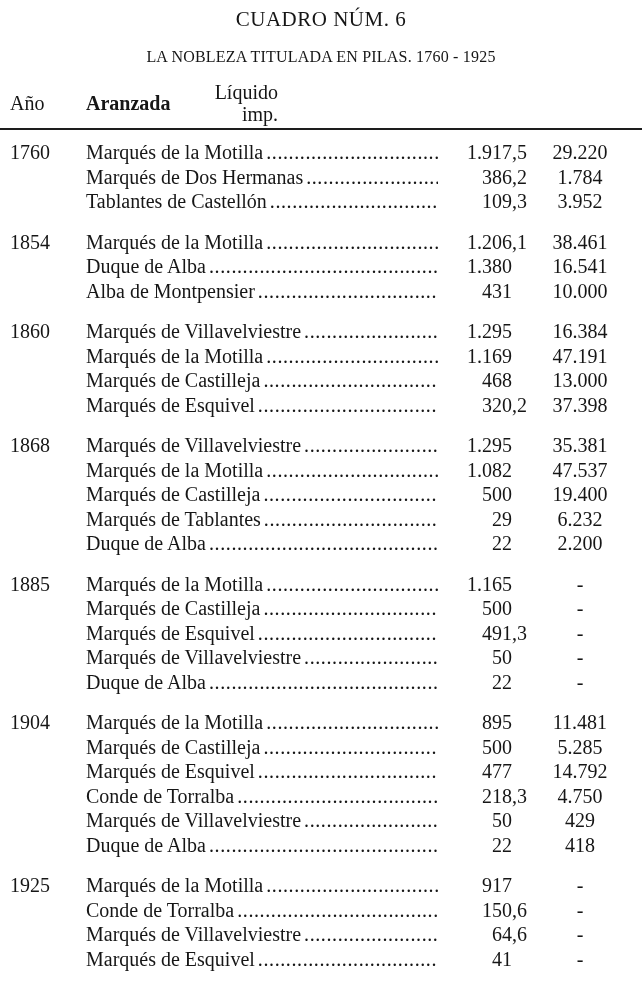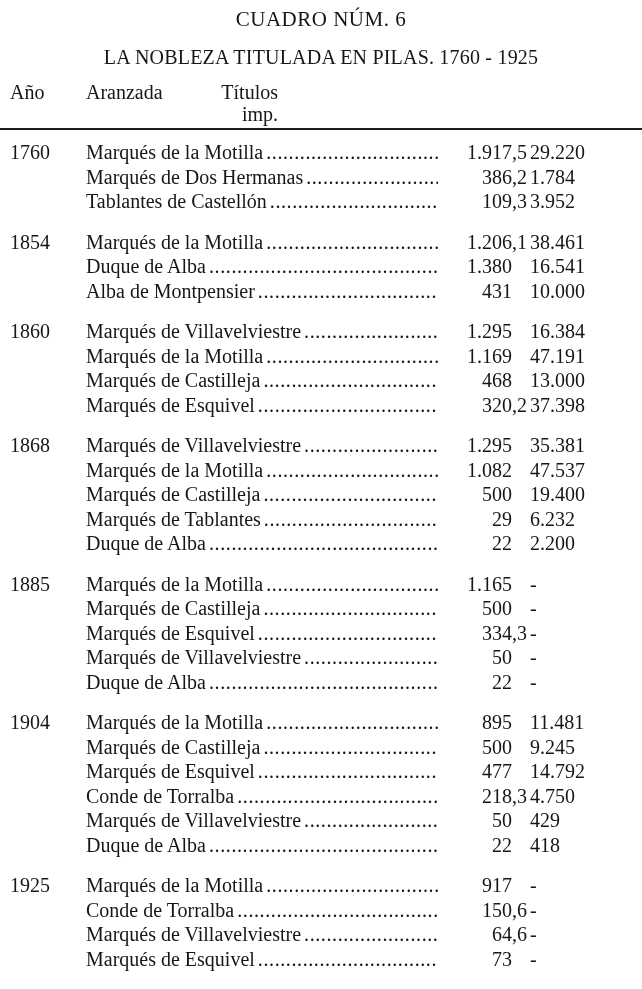--- a/index.html
+++ b/index.html
@@ -6,58 +6,58 @@
   .page{
     width:642px;height:989px;background:#ffffff;color:#161616;
     font-family:"Liberation Serif","DejaVu Serif",serif;
     overflow:hidden;box-sizing:border-box;
   }
   .doc-title{
     text-align:center;font-size:21px;line-height:24px;margin-top:7px;
     letter-spacing:.5px;
   }
   .doc-subtitle{
-    text-align:center;font-size:20px;line-height:24px;margin-top:14px;
+    text-align:center;font-size:16px;line-height:24px;margin-top:14px;
     letter-spacing:.2px;
   }
   .col-headers{
-    display:flex;align-items:flex-start;
+    display:flex;align-items:center;
     padding:0 12px 0 10px;margin-top:12px;
     font-size:20px;line-height:22px;
   }
   .ch-year{width:76px;}
   .ch-titles{flex:1;text-align:center;padding-right:34px;}
-  .ch-aranzada{width:92px;text-align:right;padding-right:16px;box-sizing:border-box;}
+  .ch-aranzada{width:92px;text-align:right;padding-right:16px;box-sizing:border-box;font-weight:bold;}
   .ch-liquido{width:100px;text-align:right;}
   .rule{border-top:2px solid #1d1d1d;margin-top:3px;}
   .tbody{padding:10px 12px 0 10px;}
   .group{margin-bottom:16px;}
   .row{display:flex;font-size:20px;line-height:24.5px;}
   .c-year{width:76px;}
   .c-title{flex:1;display:flex;overflow:hidden;align-items:center;}
   .t-text{white-space:nowrap;}
   .t-dots{flex:1;overflow:hidden;white-space:nowrap;margin-left:3px;letter-spacing:.6px;}
   .c-aranzada{width:92px;display:flex;}
   .a-int{flex:1;text-align:right;}
   .a-dec{width:18px;text-align:left;}
-  .c-liquido{width:100px;text-align:left;}
+  .c-liquido{width:100px;text-align:center;}
 </style>
 </head>
 <body>
 
 <div class="page">
 
   <div class="doc-title">CUADRO NÚM. 6</div>
 
   <div class="doc-subtitle">LA NOBLEZA TITULADA EN PILAS. 1760 - 1925</div>
 
   <div class="col-headers">
     <span class="ch-year">Año</span>
     <span class="ch-aranzada">Aranzada</span>
-    <span class="ch-liquido"><span>Títulos</span><br><span>imp.</span></span>
+    <span class="ch-liquido"><span>Líquido</span><br><span>imp.</span></span>
   </div>
 
   <div class="rule"></div>
 
   <div class="tbody">
       <div class="group">
         <div class="row">
           <span class="c-year">1760</span>
           <span class="c-title">
             <span class="t-text">Marqués de la Motilla</span>
@@ -269,21 +269,21 @@
           </span>
           <span class="c-liquido">-</span>
         </div>
         <div class="row">
           <span class="c-year"></span>
           <span class="c-title">
             <span class="t-text">Marqués de Esquivel</span>
             <span class="t-dots">................................................................................................................................................................</span>
           </span>
           <span class="c-aranzada">
-            <span class="a-int">334</span>
+            <span class="a-int">491</span>
             <span class="a-dec">,3</span>
           </span>
           <span class="c-liquido">-</span>
         </div>
         <div class="row">
           <span class="c-year"></span>
           <span class="c-title">
             <span class="t-text">Marqués de Villavelviestre</span>
             <span class="t-dots">................................................................................................................................................................</span>
           </span>
@@ -322,21 +322,21 @@
         <div class="row">
           <span class="c-year"></span>
           <span class="c-title">
             <span class="t-text">Marqués de Castilleja</span>
             <span class="t-dots">................................................................................................................................................................</span>
           </span>
           <span class="c-aranzada">
             <span class="a-int">500</span>
             <span class="a-dec"></span>
           </span>
-          <span class="c-liquido">9.245</span>
+          <span class="c-liquido">5.285</span>
         </div>
         <div class="row">
           <span class="c-year"></span>
           <span class="c-title">
             <span class="t-text">Marqués de Esquivel</span>
             <span class="t-dots">................................................................................................................................................................</span>
           </span>
           <span class="c-aranzada">
             <span class="a-int">477</span>
             <span class="a-dec"></span>
@@ -417,21 +417,21 @@
           </span>
           <span class="c-liquido">-</span>
         </div>
         <div class="row">
           <span class="c-year"></span>
           <span class="c-title">
             <span class="t-text">Marqués de Esquivel</span>
             <span class="t-dots">................................................................................................................................................................</span>
           </span>
           <span class="c-aranzada">
-            <span class="a-int">73</span>
+            <span class="a-int">41</span>
             <span class="a-dec"></span>
           </span>
           <span class="c-liquido">-</span>
         </div>
       </div>
     </div>
 
 </div>
 
 </body></html>

